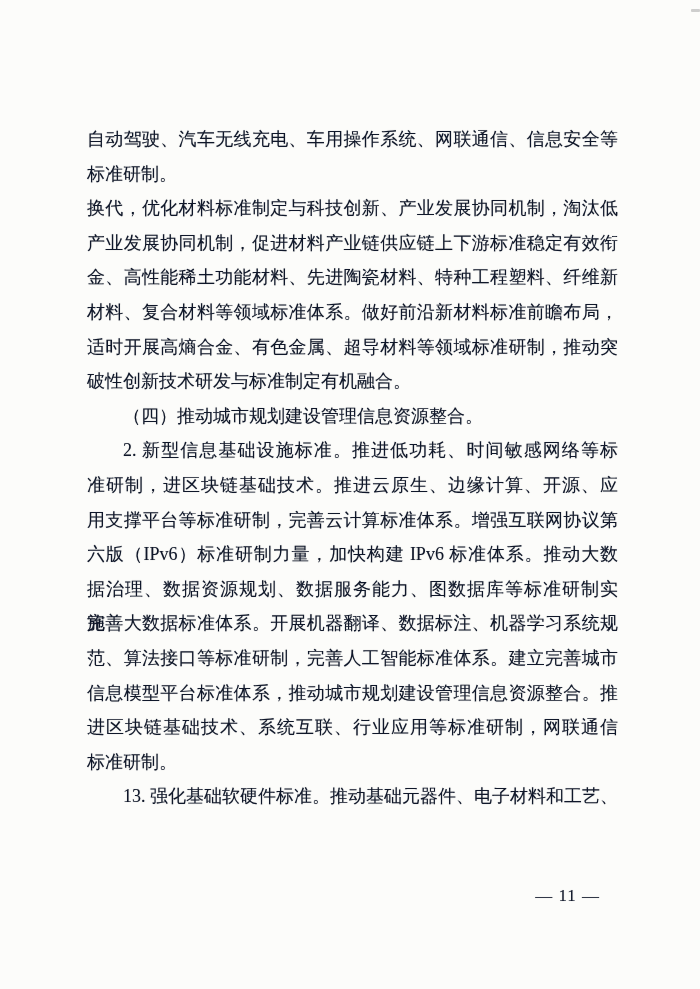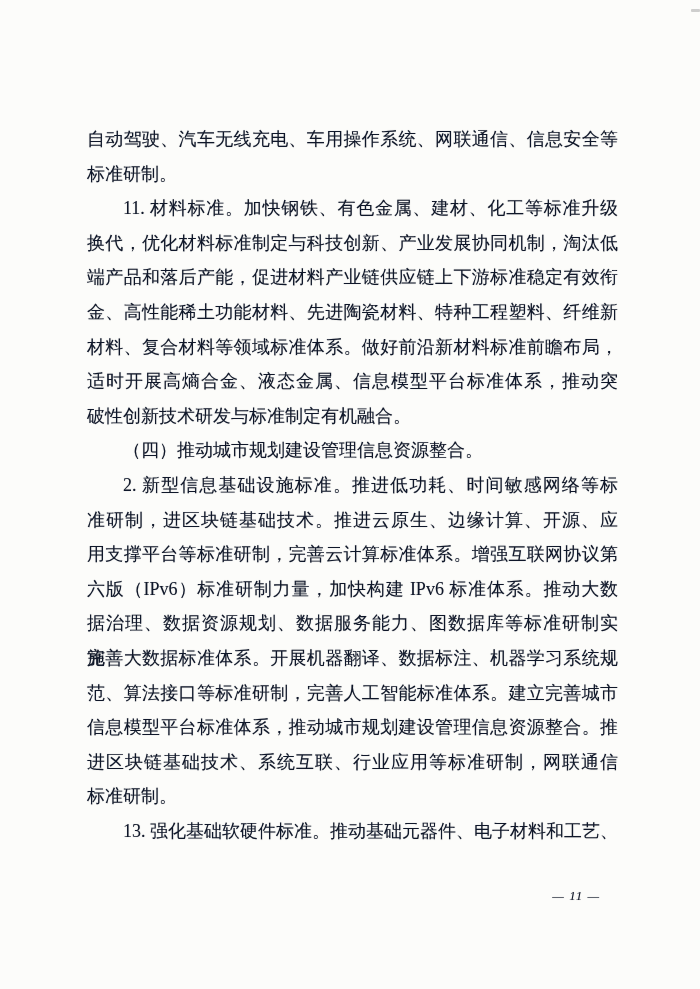--- a/index.html
+++ b/index.html
@@ -38,51 +38,49 @@
   .line.fill {
     text-align-last: justify;
   }
   .line.indent {
     text-indent: 36px;
   }
   .page-number {
     position: absolute;
     top: 884px;
     right: 100px;
-    font-size: 13px;
+    font-size: 17px;
     line-height: 24px;
     letter-spacing: 1px;
     text-shadow: 0 0 1px rgba(45,45,45,0.3);
-    font-style: italic;
   }
   .scan-artifact {
     position: absolute;
     top: 9px;
     right: 0px;
     width: 9px;
     height: 3px;
     background: #a8a8a8;
     opacity: 0.55;
     border-radius: 1px;
   }
 </style>
 </head>
 <body>
 
 <div class="page">
 
   <div class="text-block">
     <div class="line fill">自动驾驶、汽车无线充电、车用操作系统、网联通信、信息安全等</div>
     <div class="line">标准研制。</div>
-    <div class="line indent fill">11. 材料标准。加快钢铁、有色金属、建材、化工等标准升级</div>
     <div class="line fill">换代，优化材料标准制定与科技创新、产业发展协同机制，淘汰低</div>
-    <div class="line fill">端产品和落后产能，促进材料产业链供应链上下游标准稳定有效衔</div>
+    <div class="line fill">产业发展协同机制，促进材料产业链供应链上下游标准稳定有效衔</div>
     <div class="line fill">金、高性能稀土功能材料、先进陶瓷材料、特种工程塑料、纤维新</div>
     <div class="line fill">材料、复合材料等领域标准体系。做好前沿新材料标准前瞻布局，</div>
-    <div class="line fill">适时开展高熵合金、液态金属、信息模型平台标准体系，推动突</div>
+    <div class="line fill">适时开展高熵合金、有色金属、超导材料等领域标准研制，推动突</div>
     <div class="line">破性创新技术研发与标准制定有机融合。</div>
     <div class="line indent">（四）推动城市规划建设管理信息资源整合。</div>
     <div class="line indent fill">2. 新型信息基础设施标准。推进低功耗、时间敏感网络等标</div>
     <div class="line fill">准研制，进区块链基础技术。推进云原生、边缘计算、开源、应</div>
     <div class="line fill">用支撑平台等标准研制，完善云计算标准体系。增强互联网协议第</div>
     <div class="line fill">六版（IPv6）标准研制力量，加快构建 IPv6 标准体系。推动大数</div>
     <div class="line fill">据治理、数据资源规划、数据服务能力、图数据库等标准研制实施，</div>
     <div class="line fill">完善大数据标准体系。开展机器翻译、数据标注、机器学习系统规</div>
     <div class="line fill">范、算法接口等标准研制，完善人工智能标准体系。建立完善城市</div>
     <div class="line fill">信息模型平台标准体系，推动城市规划建设管理信息资源整合。推</div>

